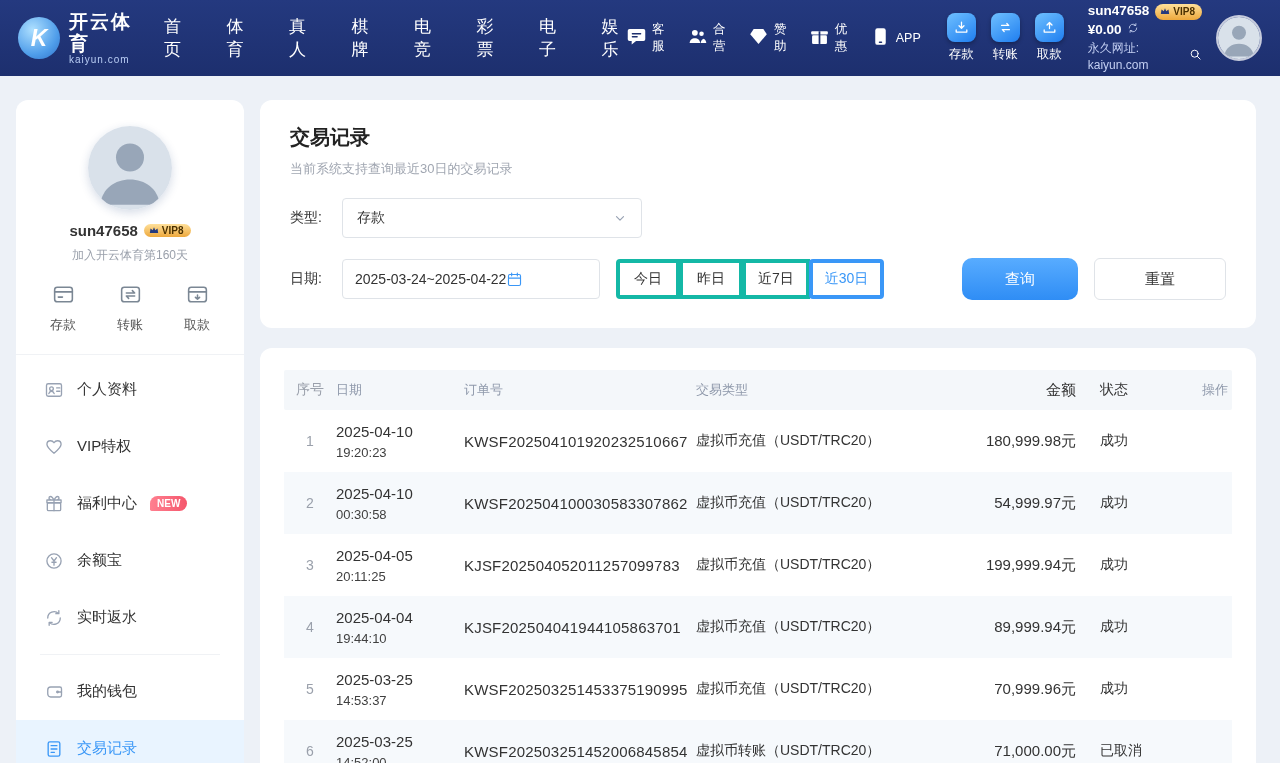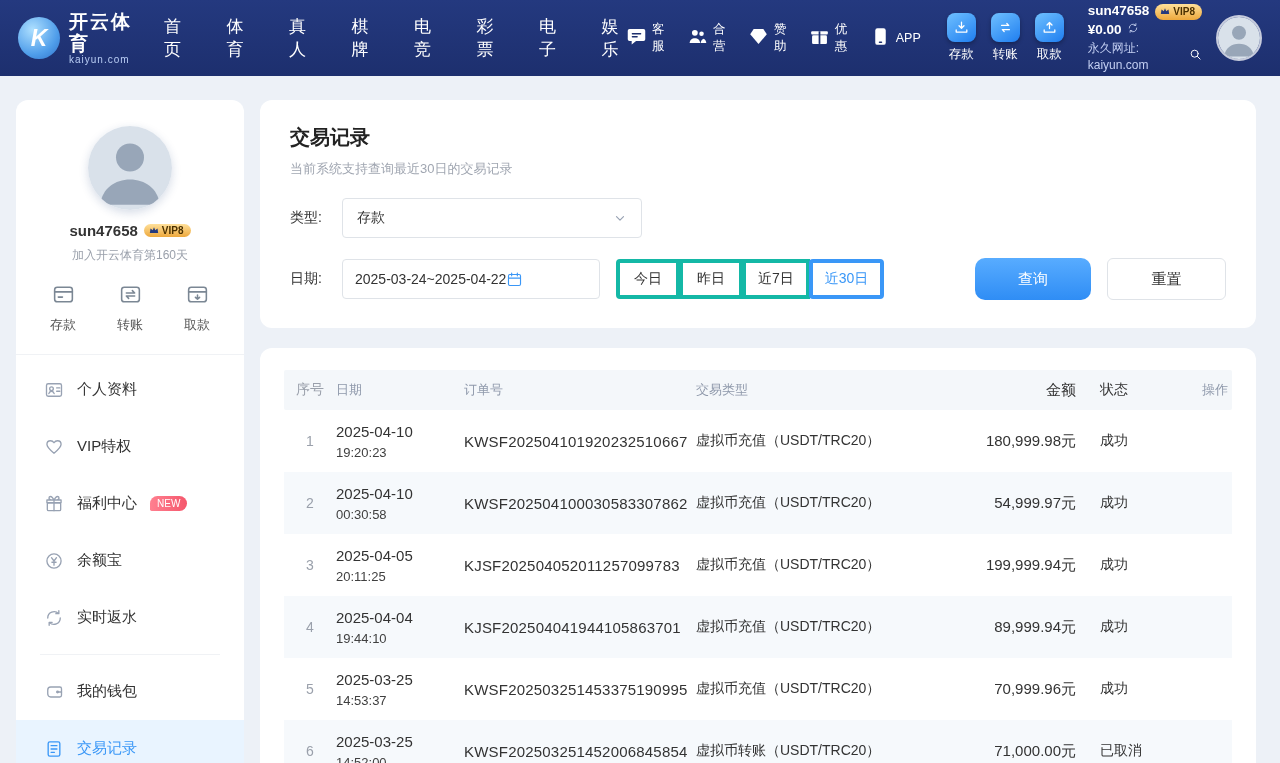--- a/index.html
+++ b/index.html
@@ -42,40 +42,40 @@
   .sb-user{display:flex;justify-content:center;align-items:center;gap:6px;margin-top:12px;font-size:15px;font-weight:bold;color:#333}
   .sb-join{text-align:center;font-size:12px;color:#9aa0ab;margin-top:8px}
   .sb-quick{display:flex;justify-content:space-between;padding:18px 34px 20px;border-bottom:1px solid #f0f2f5;margin-bottom:6px}
   .sb-q{display:flex;flex-direction:column;align-items:center;gap:6px;font-size:13px;color:#555;cursor:pointer}
   .sb-q svg{width:25px;height:25px;stroke:#7b8794;fill:none;stroke-width:1.5;stroke-linecap:round;stroke-linejoin:round}
   .menu-item{display:flex;align-items:center;gap:13px;padding:0 28px;height:57px;font-size:15px;color:#333;cursor:pointer}
   .menu-item svg{width:20px;height:20px;stroke:#98a2b3;fill:none;stroke-width:1.6;stroke-linecap:round;stroke-linejoin:round;flex-shrink:0}
   .menu-item.active{background:#e9f4ff;color:#3a97f7}
   .menu-item.active svg{stroke:#3a97f7}
   .menu-divider{height:1px;background:#f0f2f5;margin:8px 24px}
-  .new-badge{background:linear-gradient(90deg,#ff8090,#f5576c);color:#fff;font-size:10px;font-weight:normal;padding:2px 7px;border-radius:9px 9px 9px 2px}
+  .new-badge{background:linear-gradient(90deg,#ff8090,#f5576c);color:#fff;font-size:10px;font-weight:bold;padding:2px 7px;border-radius:9px 9px 9px 2px}
 
   
   .main{flex:1;min-width:0}
   .filter-card{padding:24px 30px 28px}
   .f-title{font-size:20px;font-weight:bold;color:#222}
   .f-sub{font-size:13px;color:#a0a6b1;margin-top:9px}
   .f-row{display:flex;align-items:center;margin-top:20px}
   .f-label{font-size:14px;color:#333;width:52px;flex-shrink:0}
   .select{width:300px;height:40px;border:1px solid #dfe3e8;border-radius:4px;display:flex;align-items:center;justify-content:space-between;padding:0 14px;font-size:14px;cursor:pointer;background:#fff}
   .select svg{width:14px;height:14px;stroke:#98a2b3;fill:none;stroke-width:2;stroke-linecap:round;stroke-linejoin:round}
   .date-input{width:258px;height:40px;border:1px solid #dfe3e8;border-radius:4px;display:flex;align-items:center;padding:0 12px;font-size:14px;cursor:pointer;background:#fff}
   .date-input svg{width:17px;height:17px;stroke:#3a97f7;fill:none;stroke-width:1.6;stroke-linecap:round}
   .range-group{display:flex;margin-left:16px}
   .range-btn{min-width:64px;padding:0 12px;height:40px;border:4px solid #14b8a6;background:#fff;font-size:14px;color:#333;display:flex;align-items:center;justify-content:center;margin-left:-1px;cursor:pointer}
   .range-btn:first-child{border-radius:4px 0 0 4px;margin-left:0}
   .range-btn:last-child{border-radius:0 4px 4px 0}
   .range-btn.active{color:#3a97f7;border-color:#3a97f7;position:relative;z-index:1;border-radius:4px}
   .btn-search{margin-left:auto;width:116px;height:42px;border:none;border-radius:10px;background:linear-gradient(180deg,#58acff,#2f8df5);color:#fff;font-size:15px;cursor:pointer;font-family:Liberation Mono, monospace}
-  .btn-reset{margin-left:16px;width:119px;height:42px;border:1px solid #dfe3e8;border-radius:6px;background:#fff;color:#333;font-size:15px;cursor:pointer;font-family:inherit}
+  .btn-reset{margin-left:16px;width:132px;height:42px;border:1px solid #dfe3e8;border-radius:6px;background:#fff;color:#333;font-size:15px;cursor:pointer;font-family:inherit}
 
   
   .table-card{margin-top:20px;padding:22px 24px;min-height:440px}
   .t-grid{display:grid;grid-template-columns:52px 128px 232px 268px 1fr 96px 58px;align-items:center}
   .t-head{height:40px;background:#f4f7fa;color:#8f99ab;font-size:13px;border-radius:2px}
   .t-rows .t-row{min-height:62px}
   .t-rows .t-row:nth-child(even){background:#f6f9fc}
   .c-no{text-align:center;color:#9aa0ab;font-size:14px}
   .c-date .d1{font-size:15px;color:#333}
   .c-date .d2{font-size:13px;color:#404040;margin-top:5px}

